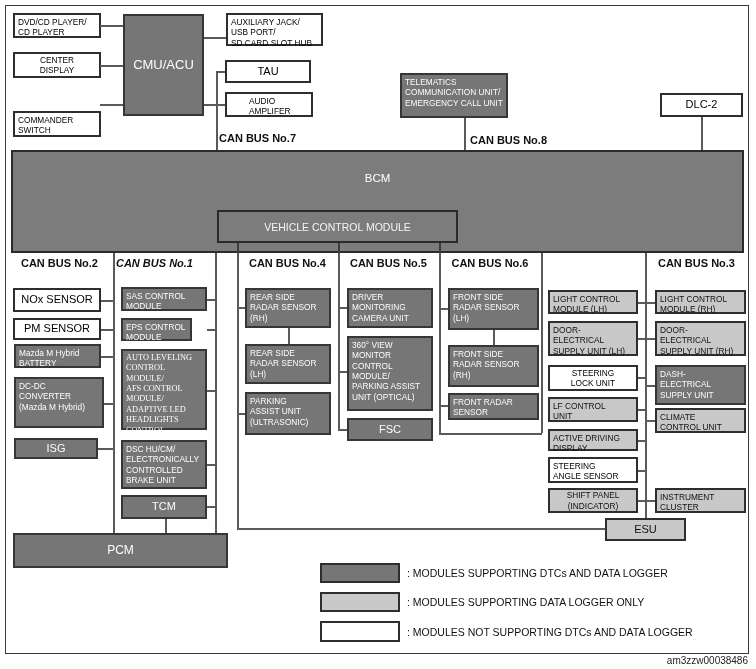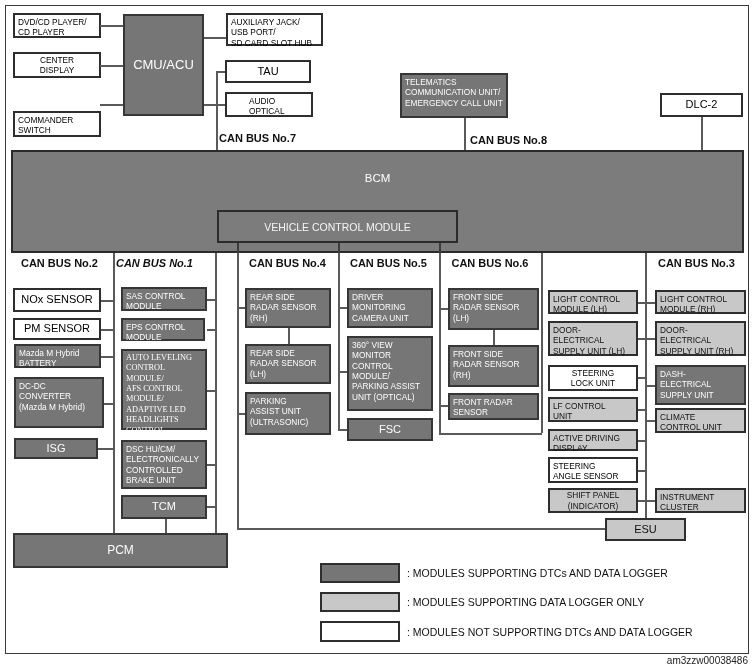--- a/index.html
+++ b/index.html
@@ -38,21 +38,21 @@
   <div class="node c" style="left:13px;top:52px;width:88px;height:26px;">CENTER
 DISPLAY</div>
   <div class="node" style="left:13px;top:92px;width:88px;height:26px;margin-top:19px;">COMMANDER
 SWITCH</div>
   <div class="node" style="left:226px;top:13px;width:97px;height:33px;">AUXILIARY JACK/
 USB PORT/
 SD CARD SLOT HUB</div>
   <div class="node d c" style="left:123px;top:14px;width:81px;height:102px;font-size:13px;">CMU/ACU</div>
   <div class="node c big" style="left:225px;top:60px;width:86px;height:23px;">TAU</div>
   <div class="node" style="left:225px;top:92px;width:88px;height:25px;padding-left:22px;">AUDIO
-OPTICAL</div>
+AMPLIFER</div>
   <div class="node d" style="left:400px;top:73px;width:108px;height:45px;">TELEMATICS
 COMMUNICATION UNIT/
 EMERGENCY CALL UNIT</div>
   <div class="node c big" style="left:660px;top:93px;width:83px;height:24px;">DLC-2</div>
 
   <div class="hl" style="left:100px;top:25px;width:23px;"></div>
   <div class="hl" style="left:100px;top:65px;width:23px;"></div>
   <div class="hl" style="left:100px;top:104px;width:23px;"></div>
   <div class="hl" style="left:204px;top:37px;width:22px;"></div>
   <div class="hl" style="left:204px;top:104px;width:21px;"></div>
@@ -97,21 +97,21 @@
 (Mazda M Hybrid)</div>
   <div class="node d c big" style="left:14px;top:438px;width:84px;height:21px;">ISG</div>
   <div class="hl" style="left:101px;top:300px;width:12px;"></div>
   <div class="hl" style="left:101px;top:329px;width:12px;"></div>
   <div class="hl" style="left:101px;top:356px;width:12px;"></div>
   <div class="hl" style="left:104px;top:403px;width:9px;"></div>
   <div class="hl" style="left:98px;top:448px;width:15px;"></div>
 
   <div class="node d" style="left:121px;top:287px;width:86px;height:24px;">SAS CONTROL
 MODULE</div>
-  <div class="node d" style="left:121px;top:318px;width:84px;height:23px;">EPS CONTROL
+  <div class="node d" style="left:121px;top:318px;width:71px;height:23px;">EPS CONTROL
 MODULE</div>
   <div class="node d" style="left:121px;top:349px;width:86px;height:81px;font-family:Liberation Serif, serif;">AUTO LEVELING
 CONTROL MODULE/
 AFS CONTROL
 MODULE/
 ADAPTIVE LED
 HEADLIGHTS
 CONTROL MODULE</div>
   <div class="node d" style="left:121px;top:440px;width:86px;height:49px;">DSC HU/CM/
 ELECTRONICALLY

